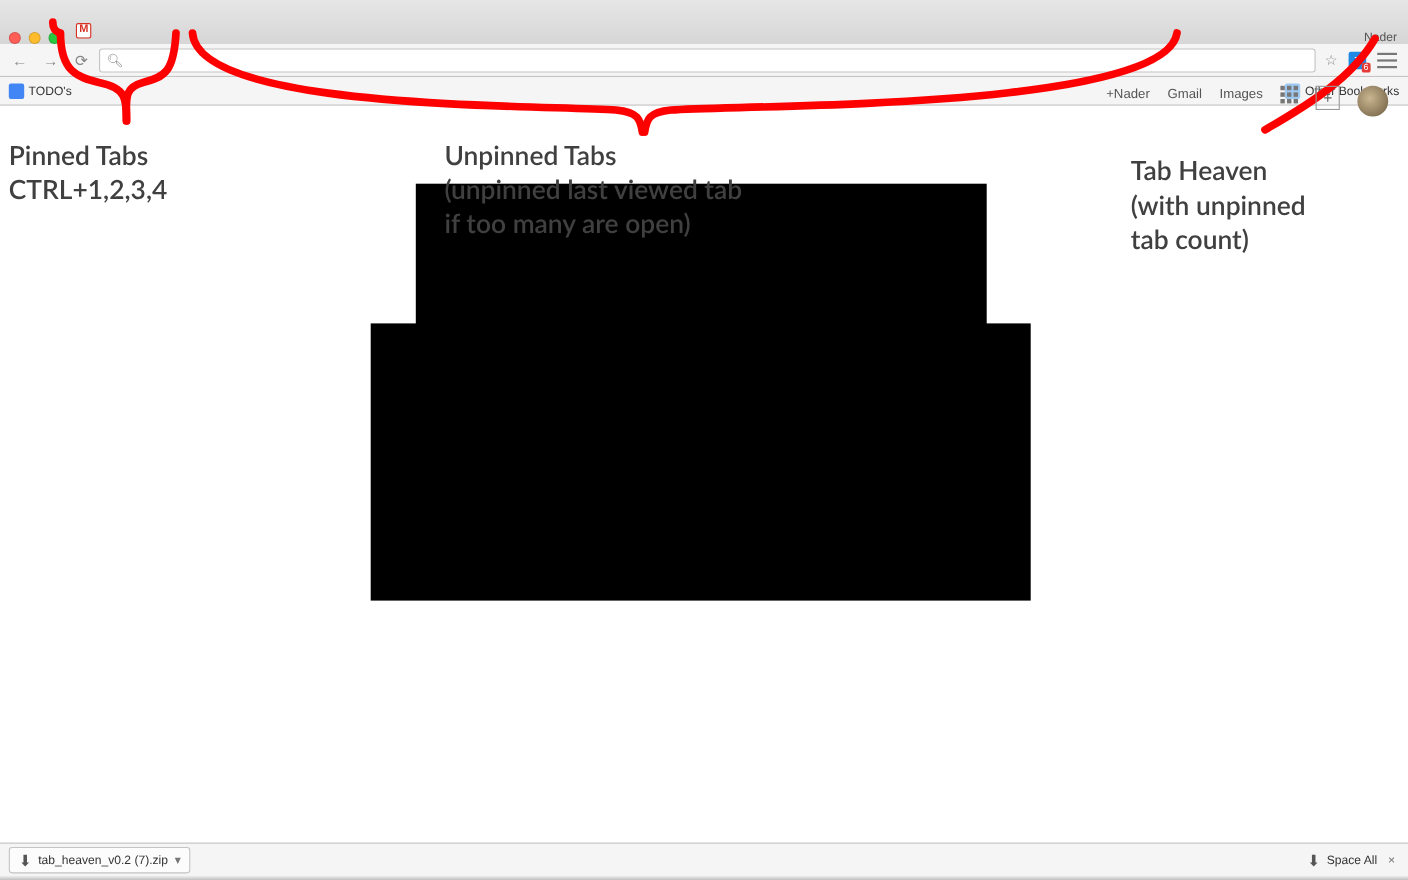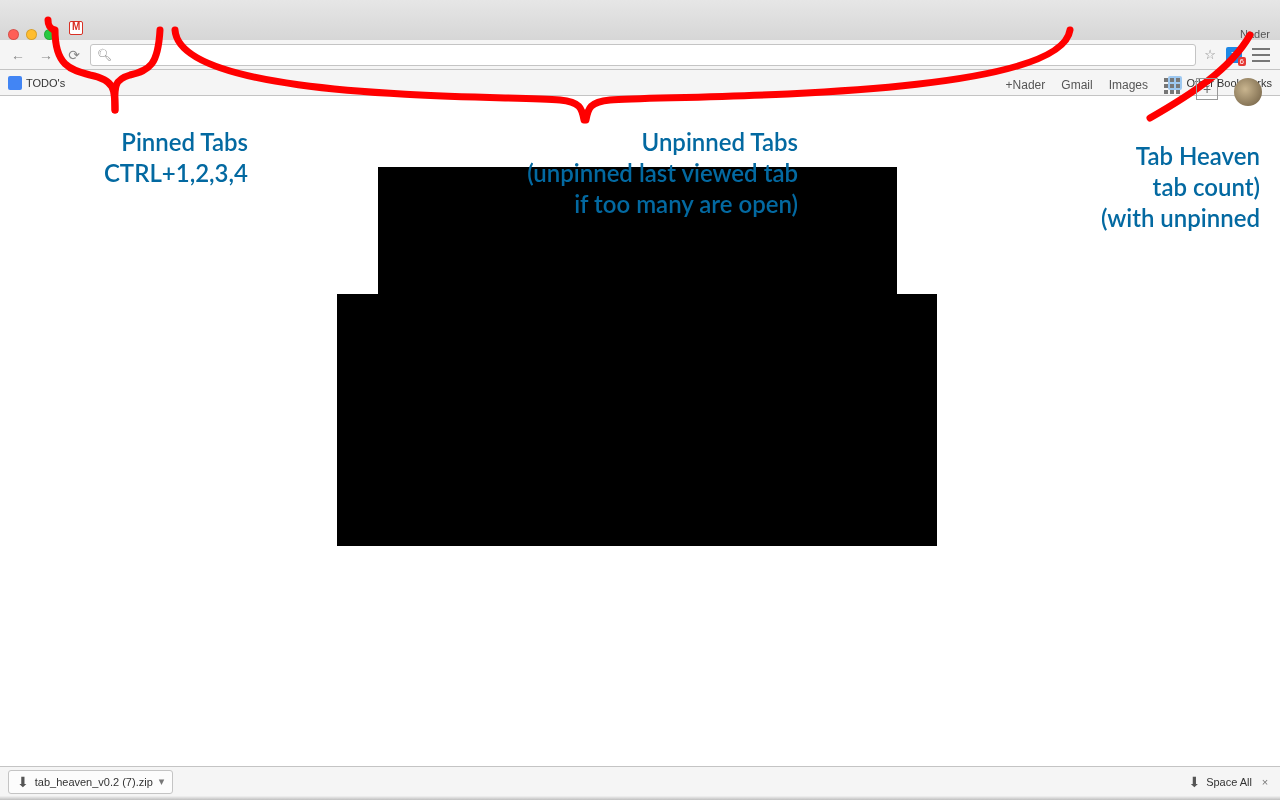--- a/index.html
+++ b/index.html
@@ -45,21 +45,21 @@
   .bk-item { display:flex; align-items:center; gap:4px;}
   .bk-item .fav { width:14px; height:14px;}
   
   .ghead { position:absolute; top:78px; right:18px; display:flex; gap:16px; font-size:12px; color:#555; z-index:5;}
   .grid-icon { width:16px; height:16px; display:grid; grid-template-columns:repeat(3,4px); grid-template-rows:repeat(3,4px); gap:2px;}
   .grid-icon span{ background:#777;}
   .newtab-plus { width:22px; height:22px; border:1px solid #999; display:flex; align-items:center; justify-content:center; color:#666; font-size:14px;}
   .avatar { width:28px; height:28px; border-radius:50%; background:radial-gradient(circle at 40% 40%, #c9b58f, #6b5a3f); }
   
   svg.overlay { position:absolute; top:0; left:0; width:1280px; height:800px; pointer-events:none; }
-  .ann-text { position:absolute; color:#0369a1; font-weight:600; font-size:24px; text-align:right; line-height:1.3; font-family:"Lato","Helvetica Neue",Arial,sans-serif; z-index:20;}
+  .ann-text { position:absolute; color:#404040; font-weight:600; font-size:24px; text-align:left; line-height:1.3; font-family:"Lato","Helvetica Neue",Arial,sans-serif; z-index:20;}
   
   .blackbox { position:absolute; left:337px; top:294px; width:600px; height:252px; background:#000; z-index:3;}
   .blackbox-top { position:absolute; left:378px; top:167px; width:519px; height:128px; background:#000; z-index:2;}
   
   .dlbar { position:absolute; bottom:4px; left:0; right:0; height:30px; background:#f5f5f5; border-top:1px solid #c4c4c4; display:flex; align-items:center; padding:0 8px; justify-content:space-between;}
   .dl-item { display:flex; align-items:center; gap:6px; border:1px solid #c4c4c4; border-radius:3px; padding:3px 8px; background:#fcfcfc; font-size:11px; color:#333;}
   .dl-icon { color:#555; font-size:14px;}
   .showall { display:flex; align-items:center; gap:6px; font-size:11px; color:#333;}
   .close-x { color:#777; width:14px; text-align:center; cursor:pointer;}
   
@@ -190,29 +190,29 @@
   <div class="avatar"></div>
 </div>
 
 <div class="blackbox-top"></div>
 <div class="blackbox"></div>
 
 <div class="ann-text" style="left:8px; top:126px; width:240px;">
   <div>Pinned Tabs</div>
   <div>CTRL+1,2,3,4</div>
 </div>
-<div class="ann-text" style="left:418px; top:126px; width:380px; z-index:30;">
+<div class="ann-text" style="left:404px; top:126px; width:380px; z-index:30;">
   <div>Unpinned Tabs</div>
   <div>(unpinned last viewed tab</div>
   <div>if too many are open)</div>
 </div>
 <div class="ann-text" style="left:1028px; top:140px; width:232px;">
   <div>Tab Heaven</div>
+  <div>(with unpinned</div>
   <div>tab count)</div>
-  <div>(with unpinned</div>
 </div>
 
 <svg class="overlay">
   <g stroke="#ff0000" stroke-width="7" fill="none" stroke-linecap="round">
 
     <path d="M 55 30 C 55 65, 70 70, 90 75 C 115 80, 115 90, 115 110"></path>
     <path d="M 160 30 C 158 65, 150 70, 130 75 C 112 80, 115 90, 115 110"></path>
 
     <path d="M 175 30 C 180 100, 480 95, 560 100 C 580 102, 582 108, 584 120"></path>
     <path d="M 1070 30 C 1060 100, 680 95, 610 100 C 590 102, 588 108, 586 120"></path>

